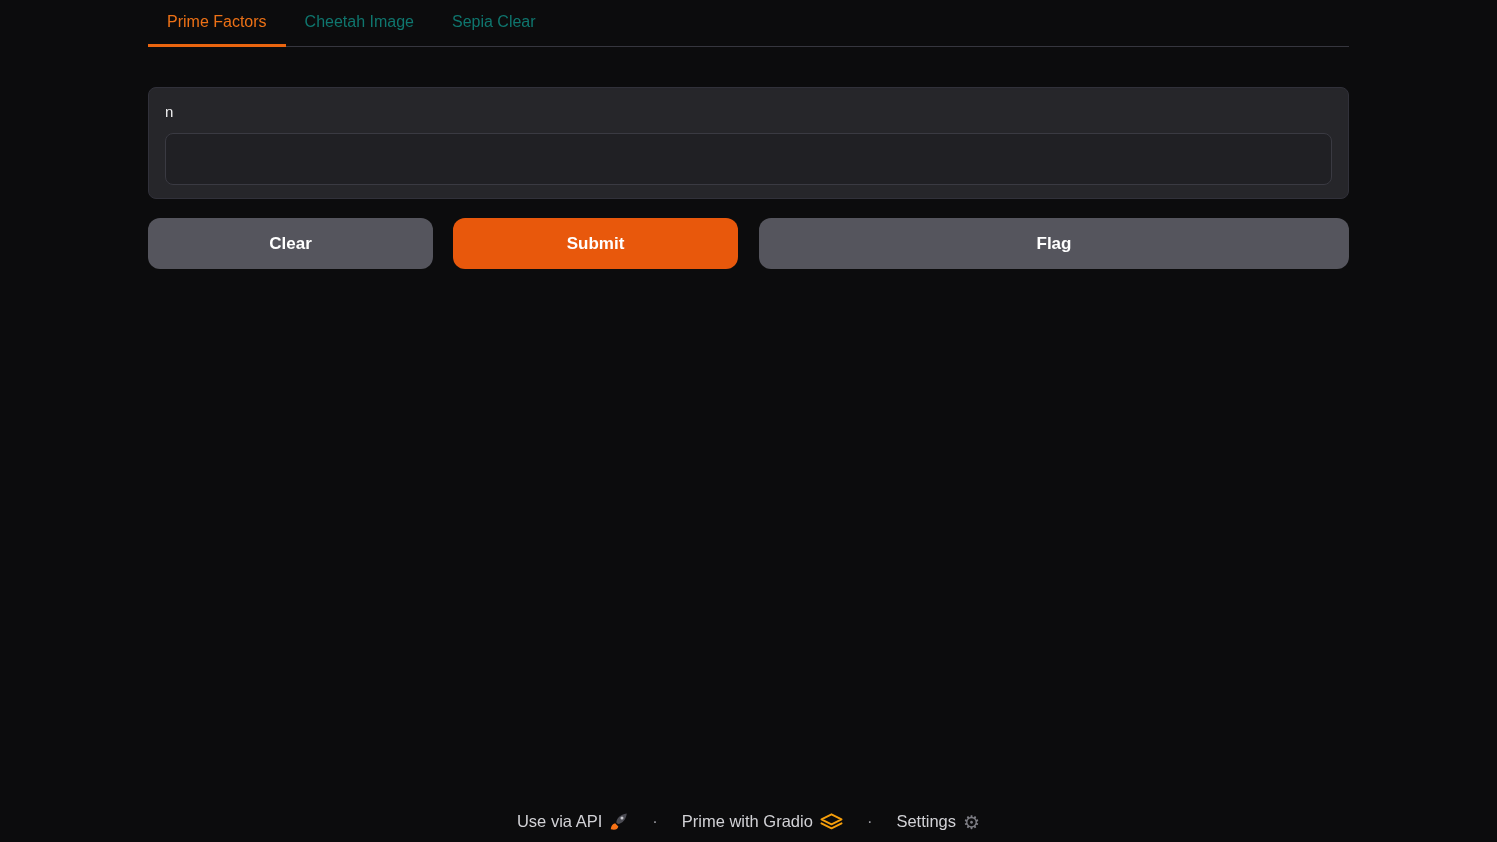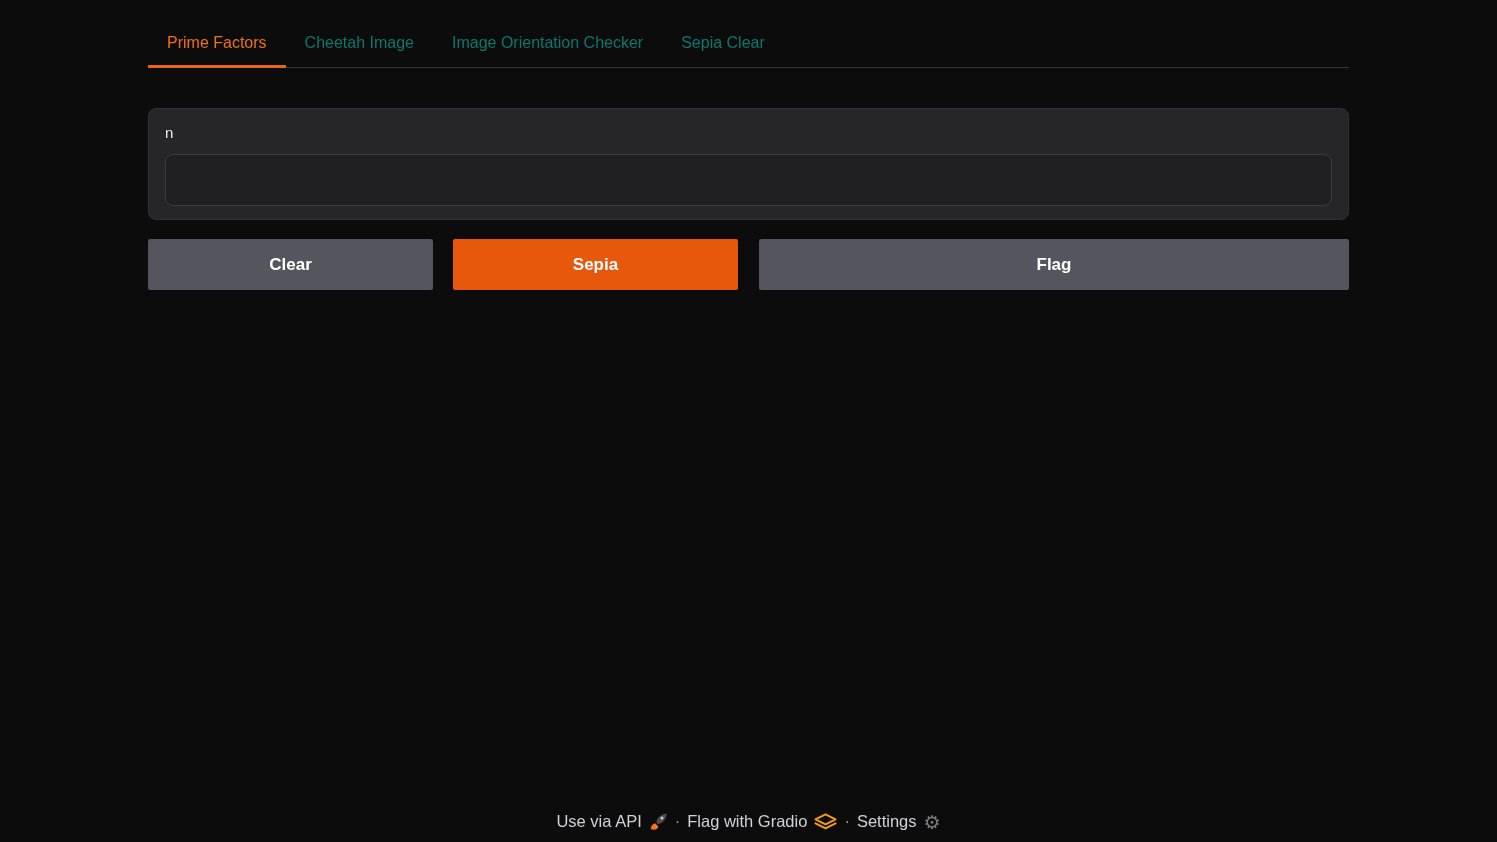--- a/index.html
+++ b/index.html
@@ -16,21 +16,20 @@
   .container {
     width: 1201px;
     margin: 0 auto;
   }
   
   .tabbar {
     position: relative;
     display: flex;
     height: 47px;
     align-items: stretch;
-    margin-top: 21px;
   }
   .tabbar::after {
     content: "";
     position: absolute;
     left: 0; right: 0; bottom: 0;
     height: 1px;
     background: #36363e;
   }
   .tab {
     position: relative;
@@ -93,37 +92,37 @@
   .btn-pair {
     flex: 1;
     display: flex;
     gap: 20px;
   }
   .flag-wrap { flex: 1; display: flex; }
   .btn {
     flex: 1;
     height: 51px;
     border: none;
-    border-radius: 2px;
+    border-radius: 12px;
     font-family: inherit;
     font-size: 17px;
     font-weight: bold;
     color: #ffffff;
     cursor: pointer;
   }
   .btn.secondary { background: #55555d; }
   .btn.primary   { background: #e8580c; }
   
   .footer {
     margin-top: auto;
     margin-bottom: 11px;
     display: flex;
     align-items: center;
     justify-content: center;
-    gap: 5px;
+    gap: 22px;
     font-size: 16.5px;
     color: #d2d2d6;
   }
   .footer a {
     color: #d2d2d6;
     text-decoration: none;
     display: inline-flex;
     align-items: center;
     gap: 7px;
     cursor: pointer;
@@ -140,35 +139,34 @@
 </style>
 </head>
 <body>
 
 <div class="app">
   <div class="container">
 
     <div class="tabbar">
       <button class="tab active">Prime Factors</button>
       <button class="tab">Cheetah Image</button>
-      <button class="tab">Image Orientation Checker</button>
       <button class="tab">Sepia Clear</button>
     </div>
 
     <div class="panels-row">
       <div class="panel">
         <span class="panel-label">n</span>
         <textarea class="textbox" spellcheck="false" style=""></textarea>
       </div>
     </div>
 
     <div class="buttons-row">
       <div class="btn-pair">
         <button class="btn secondary">Clear</button>
-        <button class="btn primary">Sepia</button>
+        <button class="btn primary">Submit</button>
       </div>
       <div class="flag-wrap">
         <button class="btn secondary">Flag</button>
       </div>
     </div>
 
   </div>
 
   <div class="footer">
     <a>
@@ -176,21 +174,21 @@
       <span class="icon">
         <svg width="19" height="19" viewBox="0 0 24 24">
           <path d="M2.2 21.8c.5-4.2 2.1-6.6 5.6-7.6l4 4c-1.1 3.6-3.6 5-9.6 3.6z" fill="#f97316"></path>
           <path d="M10.6 14.6 9.2 13.2c.9-5.6 4.6-9.7 13.3-11.2-1.5 8.7-5.6 12.4-11.2 13.3z" fill="#4b4b52"></path>
           <circle cx="16.4" cy="7.7" r="1.9" fill="#c9c9ce"></circle>
         </svg>
       </span>
     </a>
     <span class="dot">·</span>
     <a>
-      <span>Flag with Gradio</span>
+      <span>Prime with Gradio</span>
       <span class="icon">
         <svg width="23" height="17" viewBox="0 0 32 23">
           <path d="M16 1.5 30 8.5 16 15.5 2 8.5 Z" fill="none" stroke="#f59e0b" stroke-width="2.6" stroke-linejoin="round"></path>
           <path d="M2 14 16 21 30 14" fill="none" stroke="#f59e0b" stroke-width="2.6" stroke-linejoin="round" stroke-linecap="round"></path>
         </svg>
       </span>
     </a>
     <span class="dot">·</span>
     <a>
       <span>Settings</span>

